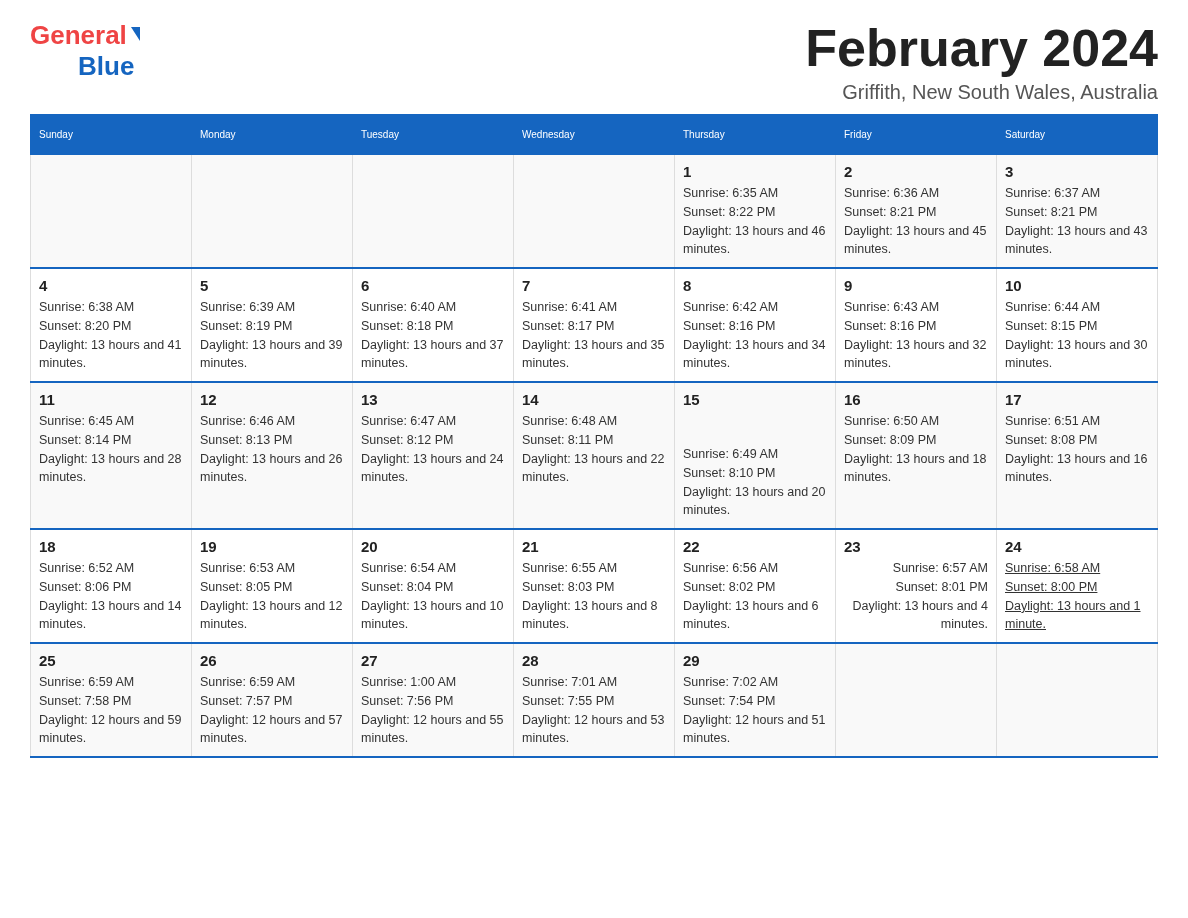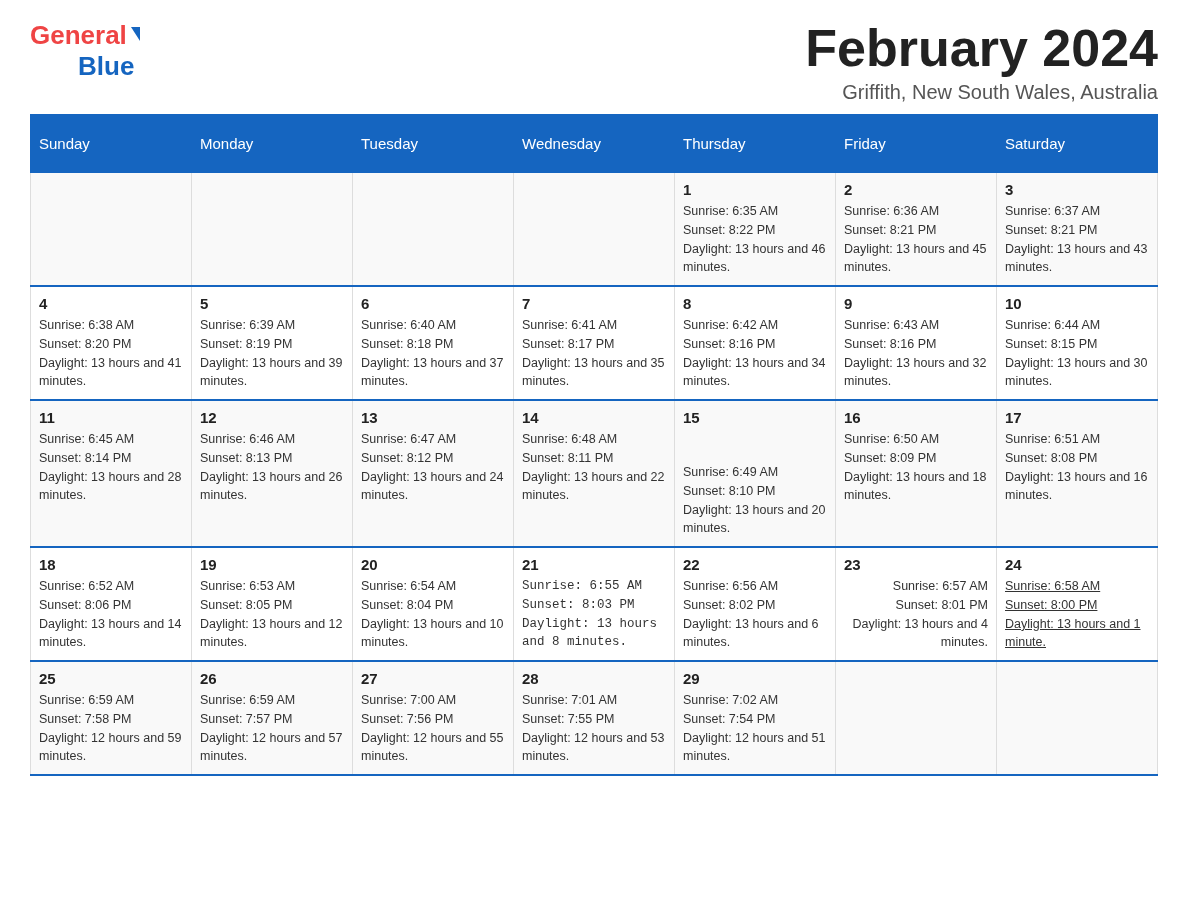--- a/index.html
+++ b/index.html
@@ -52,22 +52,22 @@
     table {
       width: 100%;
       border-collapse: collapse;
       margin-top: 10px;
     }
     thead tr {
       background-color: #1565c0;
       color: #fff;
     }
     thead th {
-      padding: 20px 8px;
-      font-size: 15px;
+      padding: 14px 8px;
+      font-size: 10px;
       font-weight: normal;
       text-align: left;
       border: 1px solid #1565c0;
     }
     tbody tr {
       border-bottom: 2px solid #1565c0;
     }
     tbody td {
       padding: 8px 8px;
       vertical-align: top;
@@ -263,21 +263,21 @@
 Daylight: 13 hours and 12 minutes.</div>
         </td>
         <td>
           <span class="day-number">20</span>
           <div class="day-info" style="white-space: pre-line;">Sunrise: 6:54 AM
 Sunset: 8:04 PM
 Daylight: 13 hours and 10 minutes.</div>
         </td>
         <td>
           <span class="day-number">21</span>
-          <div class="day-info" style="white-space: pre-line; font-family: Liberation Mono, monospace;">Sunrise: 6:55 AM
+          <div class="day-info" style="white-space: pre-line;">Sunrise: 6:55 AM
 Sunset: 8:03 PM
 Daylight: 13 hours and 8 minutes.</div>
         </td>
         <td>
           <span class="day-number">22</span>
           <div class="day-info" style="white-space: pre-line;">Sunrise: 6:56 AM
 Sunset: 8:02 PM
 Daylight: 13 hours and 6 minutes.</div>
         </td>
         <td>
@@ -301,21 +301,21 @@
 Daylight: 12 hours and 59 minutes.</div>
         </td>
         <td>
           <span class="day-number">26</span>
           <div class="day-info" style="white-space: pre-line;">Sunrise: 6:59 AM
 Sunset: 7:57 PM
 Daylight: 12 hours and 57 minutes.</div>
         </td>
         <td>
           <span class="day-number">27</span>
-          <div class="day-info" style="white-space: pre-line;">Sunrise: 7:00 AM
+          <div class="day-info" style="white-space: pre-line;">Sunrise: 1:00 AM
 Sunset: 7:56 PM
 Daylight: 12 hours and 55 minutes.</div>
         </td>
         <td>
           <span class="day-number">28</span>
           <div class="day-info" style="white-space: pre-line;">Sunrise: 7:01 AM
 Sunset: 7:55 PM
 Daylight: 12 hours and 53 minutes.</div>
         </td>
         <td>

